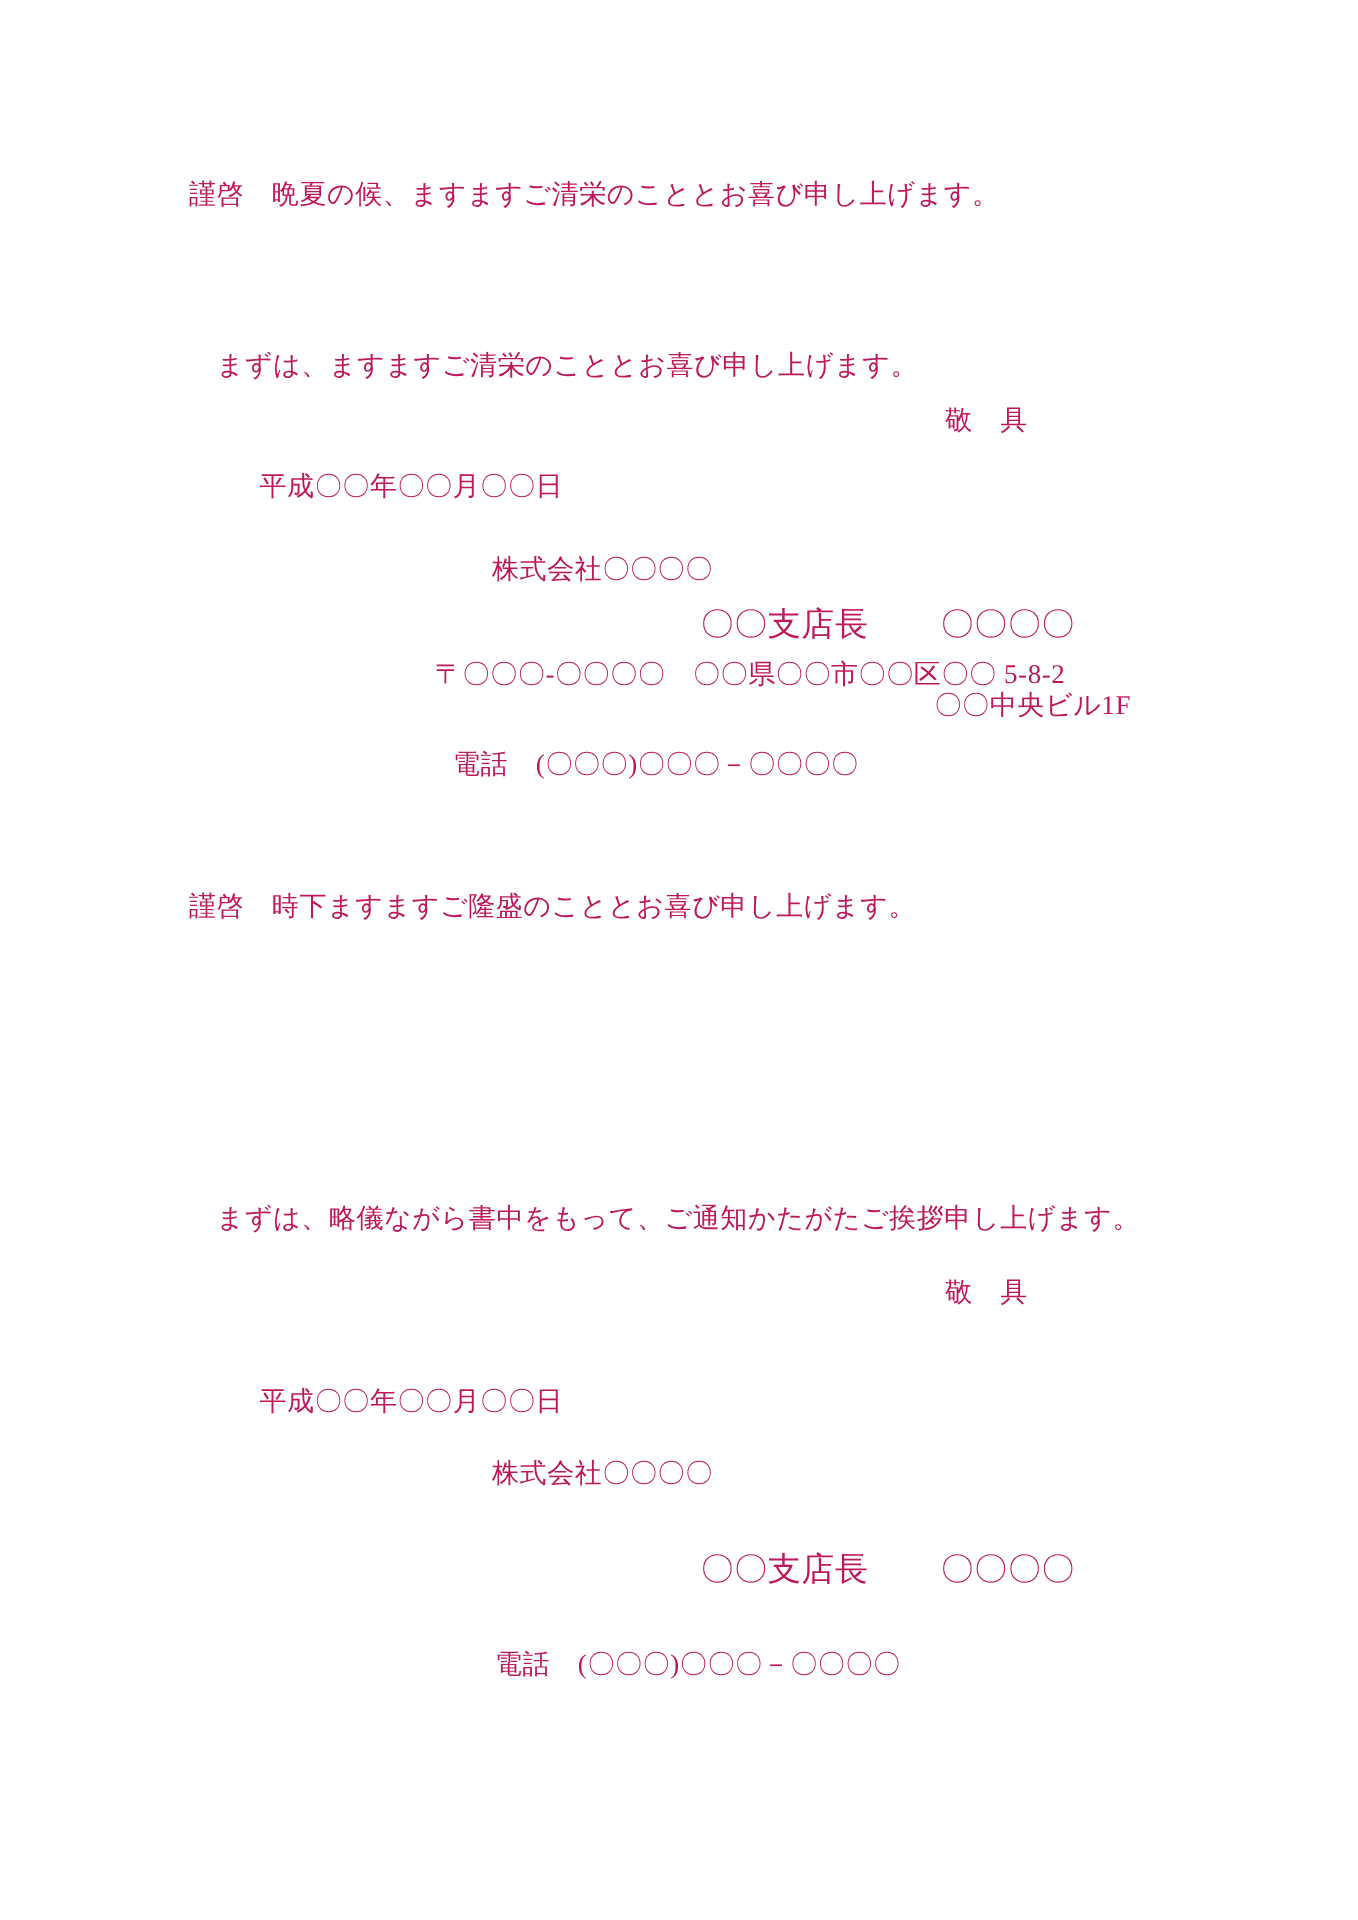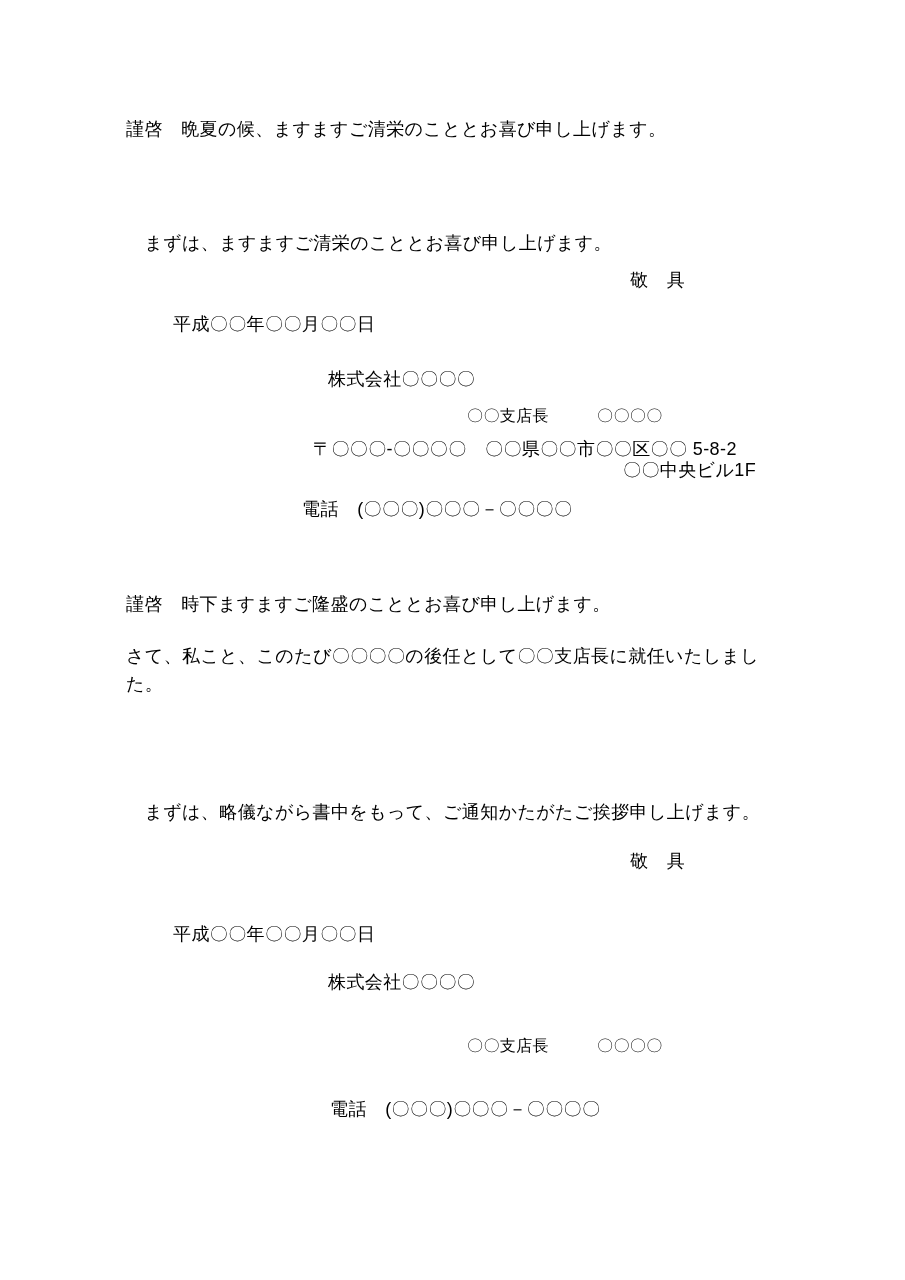--- a/index.html
+++ b/index.html
@@ -6,35 +6,35 @@
     margin: 0;
     padding: 0;
     background: #ffffff;
   }
   .page {
     position: relative;
     width: 824px;
     height: 1280px;
     background: #ffffff;
     overflow: hidden;
-    font-family: Liberation Sans, sans-serif;
-    color: #000000;
+    font-family: Liberation Serif, serif;
+    color: #be185d;
   }
   .t {
     position: absolute;
     font-size: 18px;
     line-height: 28.4px;
     letter-spacing: 0.4px;
     white-space: pre-line; 
   }
   .signer-row {
     position: absolute;
     display: flex;
     gap: 48px;
-    font-size: 16px;
+    font-size: 22px;
     line-height: 28.4px;
     letter-spacing: 0.4px;
     white-space: pre;
   }
 </style>
 </head>
 <body>
 
 <div class="page">
 
@@ -47,30 +47,28 @@
 
   <div class="t" style="left:173px; top:310px;">平成〇〇年〇〇月〇〇日</div>
 
   <div class="t" style="left:328px; top:365px;">株式会社〇〇〇〇</div>
 
   <div class="signer-row" style="left:467px; top:402px;">
     <span>〇〇支店長</span>
     <span>〇〇〇〇</span>
   </div>
 
-  <div class="t" style="left:313px; top:435px;">〒〇〇〇-〇〇〇〇　〇〇県〇〇市〇〇区〇〇 5-8-2</div>
+  <div class="t" style="left:290px; top:435px;">〒〇〇〇-〇〇〇〇　〇〇県〇〇市〇〇区〇〇 5-8-2</div>
 
   <div class="t" style="left:623px; top:456px;">〇〇中央ビル1F</div>
 
   <div class="t" style="left:302px; top:495px;">電話　(〇〇〇)〇〇〇－〇〇〇〇</div>
 
   <div class="t" style="left:126px; top:590px;">謹啓　時下ますますご隆盛のこととお喜び申し上げます。</div>
 
-  <div class="t" style="left:126px; top:642px;">さて、私こと、このたび〇〇〇〇の後任として〇〇支店長に就任いたしまし
-た。</div>
 
 
   <div class="t" style="left:126px; top:783px;margin-top:15px;">　まずは、略儀ながら書中をもって、ご通知かたがたご挨拶申し上げます。</div>
 
   <div class="t" style="left:630px; top:847px;">敬　具</div>
 
   <div class="t" style="left:173px; top:920px;">平成〇〇年〇〇月〇〇日</div>
 
   <div class="t" style="left:328px; top:968px;">株式会社〇〇〇〇</div>
 

